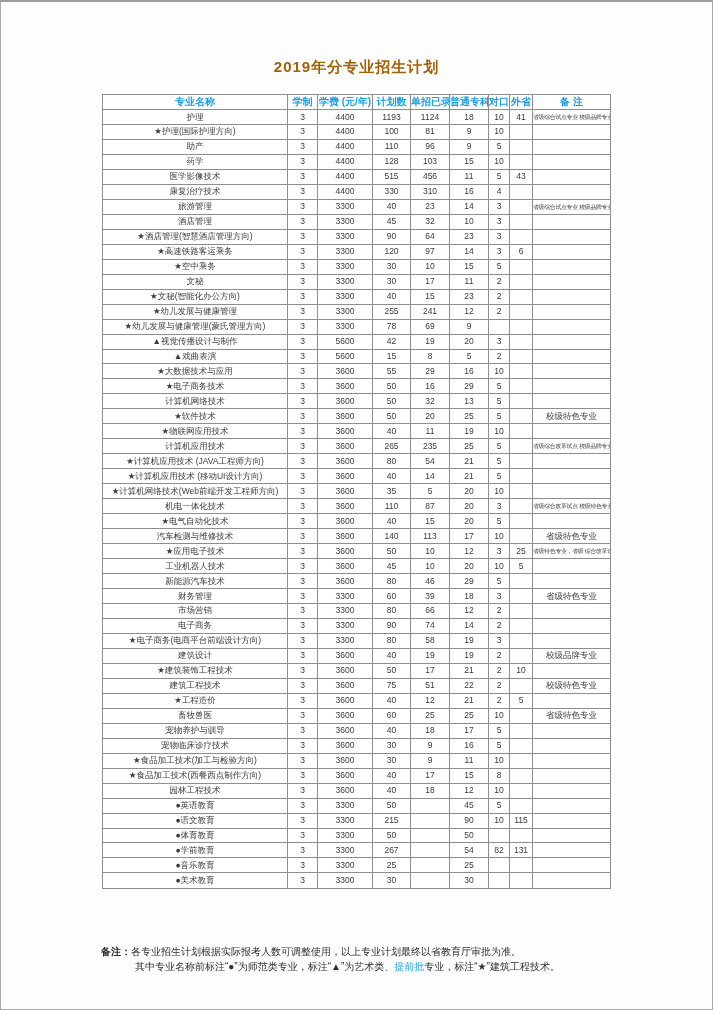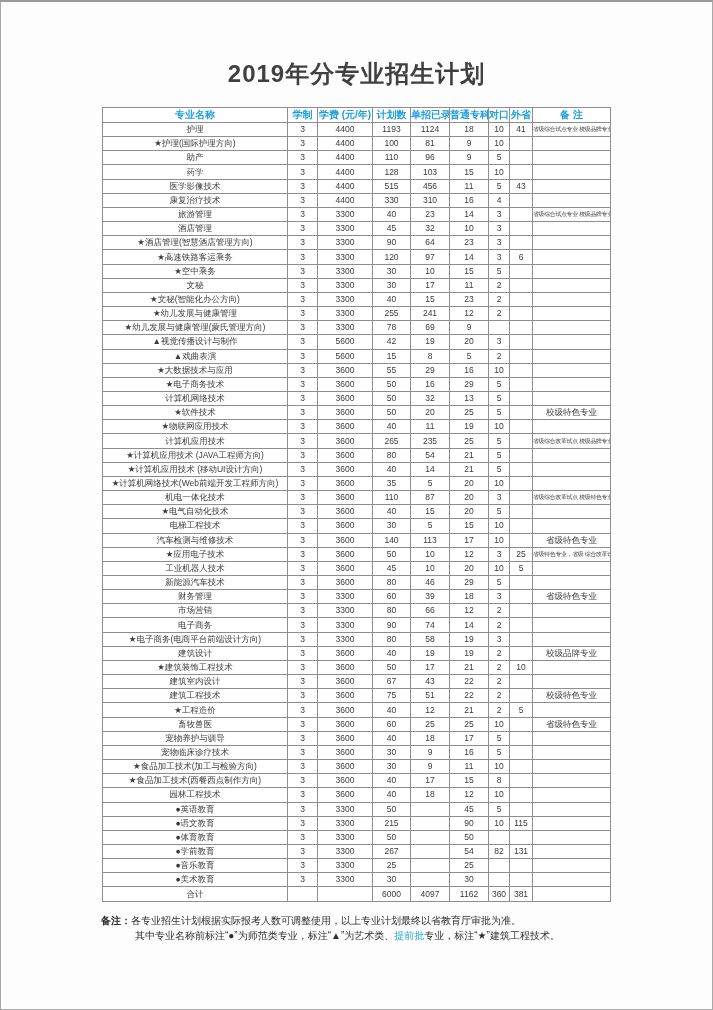--- a/index.html
+++ b/index.html
@@ -5,41 +5,41 @@
   * { margin:0; padding:0; box-sizing:border-box; }
   html,body { background:#fff; }
   body { width:713px; height:1010px; font-family:"Liberation Sans","DejaVu Sans",sans-serif; }
   .page {
     width:713px; height:1010px; background:#fdfdfd;
     border:1px solid #a8a8a8; border-top:2px solid #9a9a9a;
     position:relative; overflow:hidden;
   }
   .title {
     margin-top:56px; text-align:center;
-    font-size:24px; font-weight:bold; color:#404040; letter-spacing:1px;
+    font-size:15px; font-weight:bold; color:#a16207; letter-spacing:1px;
   }
   table.plan {
     margin:17px auto 0; border-collapse:collapse; table-layout:fixed;
     width:508px; height:795px; background:#fff;
     border:1.5px solid #777;
   }
   table.plan th, table.plan td {
     border:1px solid #8e8e8e; padding:0; text-align:center; vertical-align:middle;
     overflow:hidden; white-space:nowrap;
   }
   table.plan th {
     color:#1e9fdd; font-weight:bold; font-size:10px; height:14px;
   }
   table.plan td { font-size:8.5px; color:#3a3a3a; line-height:1.05; }
   td.c-name { font-size:8.5px; }
   td.c-remark { font-size:7px; white-space:pre-line; }
   td.c-remark.two-line { font-size:5.8px; line-height:1.1; letter-spacing:-0.2px; }
   .hl-blue { color:#29a8e0; }
   .footnotes {
-    position:absolute; left:100px; top:911px; width:520px;
+    position:absolute; left:100px; top:942px; width:520px;
     font-size:10px; color:#2e2e2e; line-height:15px;
   }
   .fn-label { font-weight:bold; }
   .fn-line2 { padding-left:34px; }
   .fn-hl { color:#29a8e0; }
 </style>
 </head>
 <body>
 
 <div class="page">
@@ -378,31 +378,20 @@
           <td class="c-num">3</td>
           <td class="c-num">3600</td>
           <td class="c-num">40</td>
           <td class="c-num">15</td>
           <td class="c-num">20</td>
           <td class="c-num">5</td>
           <td class="c-num"></td>
           <td class="c-remark"></td>
         </tr>
         <tr>
-          <td class="c-name">电梯工程技术</td>
-          <td class="c-num">3</td>
-          <td class="c-num">3600</td>
-          <td class="c-num">30</td>
-          <td class="c-num">5</td>
-          <td class="c-num">15</td>
-          <td class="c-num">10</td>
-          <td class="c-num"></td>
-          <td class="c-remark"></td>
-        </tr>
-        <tr>
           <td class="c-name">汽车检测与维修技术</td>
           <td class="c-num">3</td>
           <td class="c-num">3600</td>
           <td class="c-num">140</td>
           <td class="c-num">113</td>
           <td class="c-num">17</td>
           <td class="c-num">10</td>
           <td class="c-num"></td>
           <td class="c-remark">省级特色专业</td>
         </tr>
@@ -500,31 +489,20 @@
           <td class="c-num">3</td>
           <td class="c-num">3600</td>
           <td class="c-num">50</td>
           <td class="c-num">17</td>
           <td class="c-num">21</td>
           <td class="c-num">2</td>
           <td class="c-num">10</td>
           <td class="c-remark"></td>
         </tr>
         <tr>
-          <td class="c-name">建筑室内设计</td>
-          <td class="c-num">3</td>
-          <td class="c-num">3600</td>
-          <td class="c-num">67</td>
-          <td class="c-num">43</td>
-          <td class="c-num">22</td>
-          <td class="c-num">2</td>
-          <td class="c-num"></td>
-          <td class="c-remark"></td>
-        </tr>
-        <tr>
           <td class="c-name">建筑工程技术</td>
           <td class="c-num">3</td>
           <td class="c-num">3600</td>
           <td class="c-num">75</td>
           <td class="c-num">51</td>
           <td class="c-num">22</td>
           <td class="c-num">2</td>
           <td class="c-num"></td>
           <td class="c-remark">校级特色专业</td>
         </tr>
@@ -662,31 +640,20 @@
         </tr>
         <tr>
           <td class="c-name">●美术教育</td>
           <td class="c-num">3</td>
           <td class="c-num">3300</td>
           <td class="c-num">30</td>
           <td class="c-num"></td>
           <td class="c-num">30</td>
           <td class="c-num"></td>
           <td class="c-num"></td>
-          <td class="c-remark"></td>
-        </tr>
-        <tr>
-          <td class="c-name">合计</td>
-          <td class="c-num"></td>
-          <td class="c-num"></td>
-          <td class="c-num">6000</td>
-          <td class="c-num">4097</td>
-          <td class="c-num">1162</td>
-          <td class="c-num">360</td>
-          <td class="c-num">381</td>
           <td class="c-remark"></td>
         </tr>
       </tbody>
   </table>
 
   <div class="footnotes">
     <div class="fn-line1"><span class="fn-label">备注：</span><span>各专业招生计划根据实际报考人数可调整使用，以上专业计划最终以省教育厅审批为准。</span></div>
     <div class="fn-line2"><span>其中专业名称前标注“●”为师范类专业，标注“▲”为艺术类、</span><span class="fn-hl">提前批</span><span>专业，标注“★”建筑工程技术。</span></div>
   </div>
 

